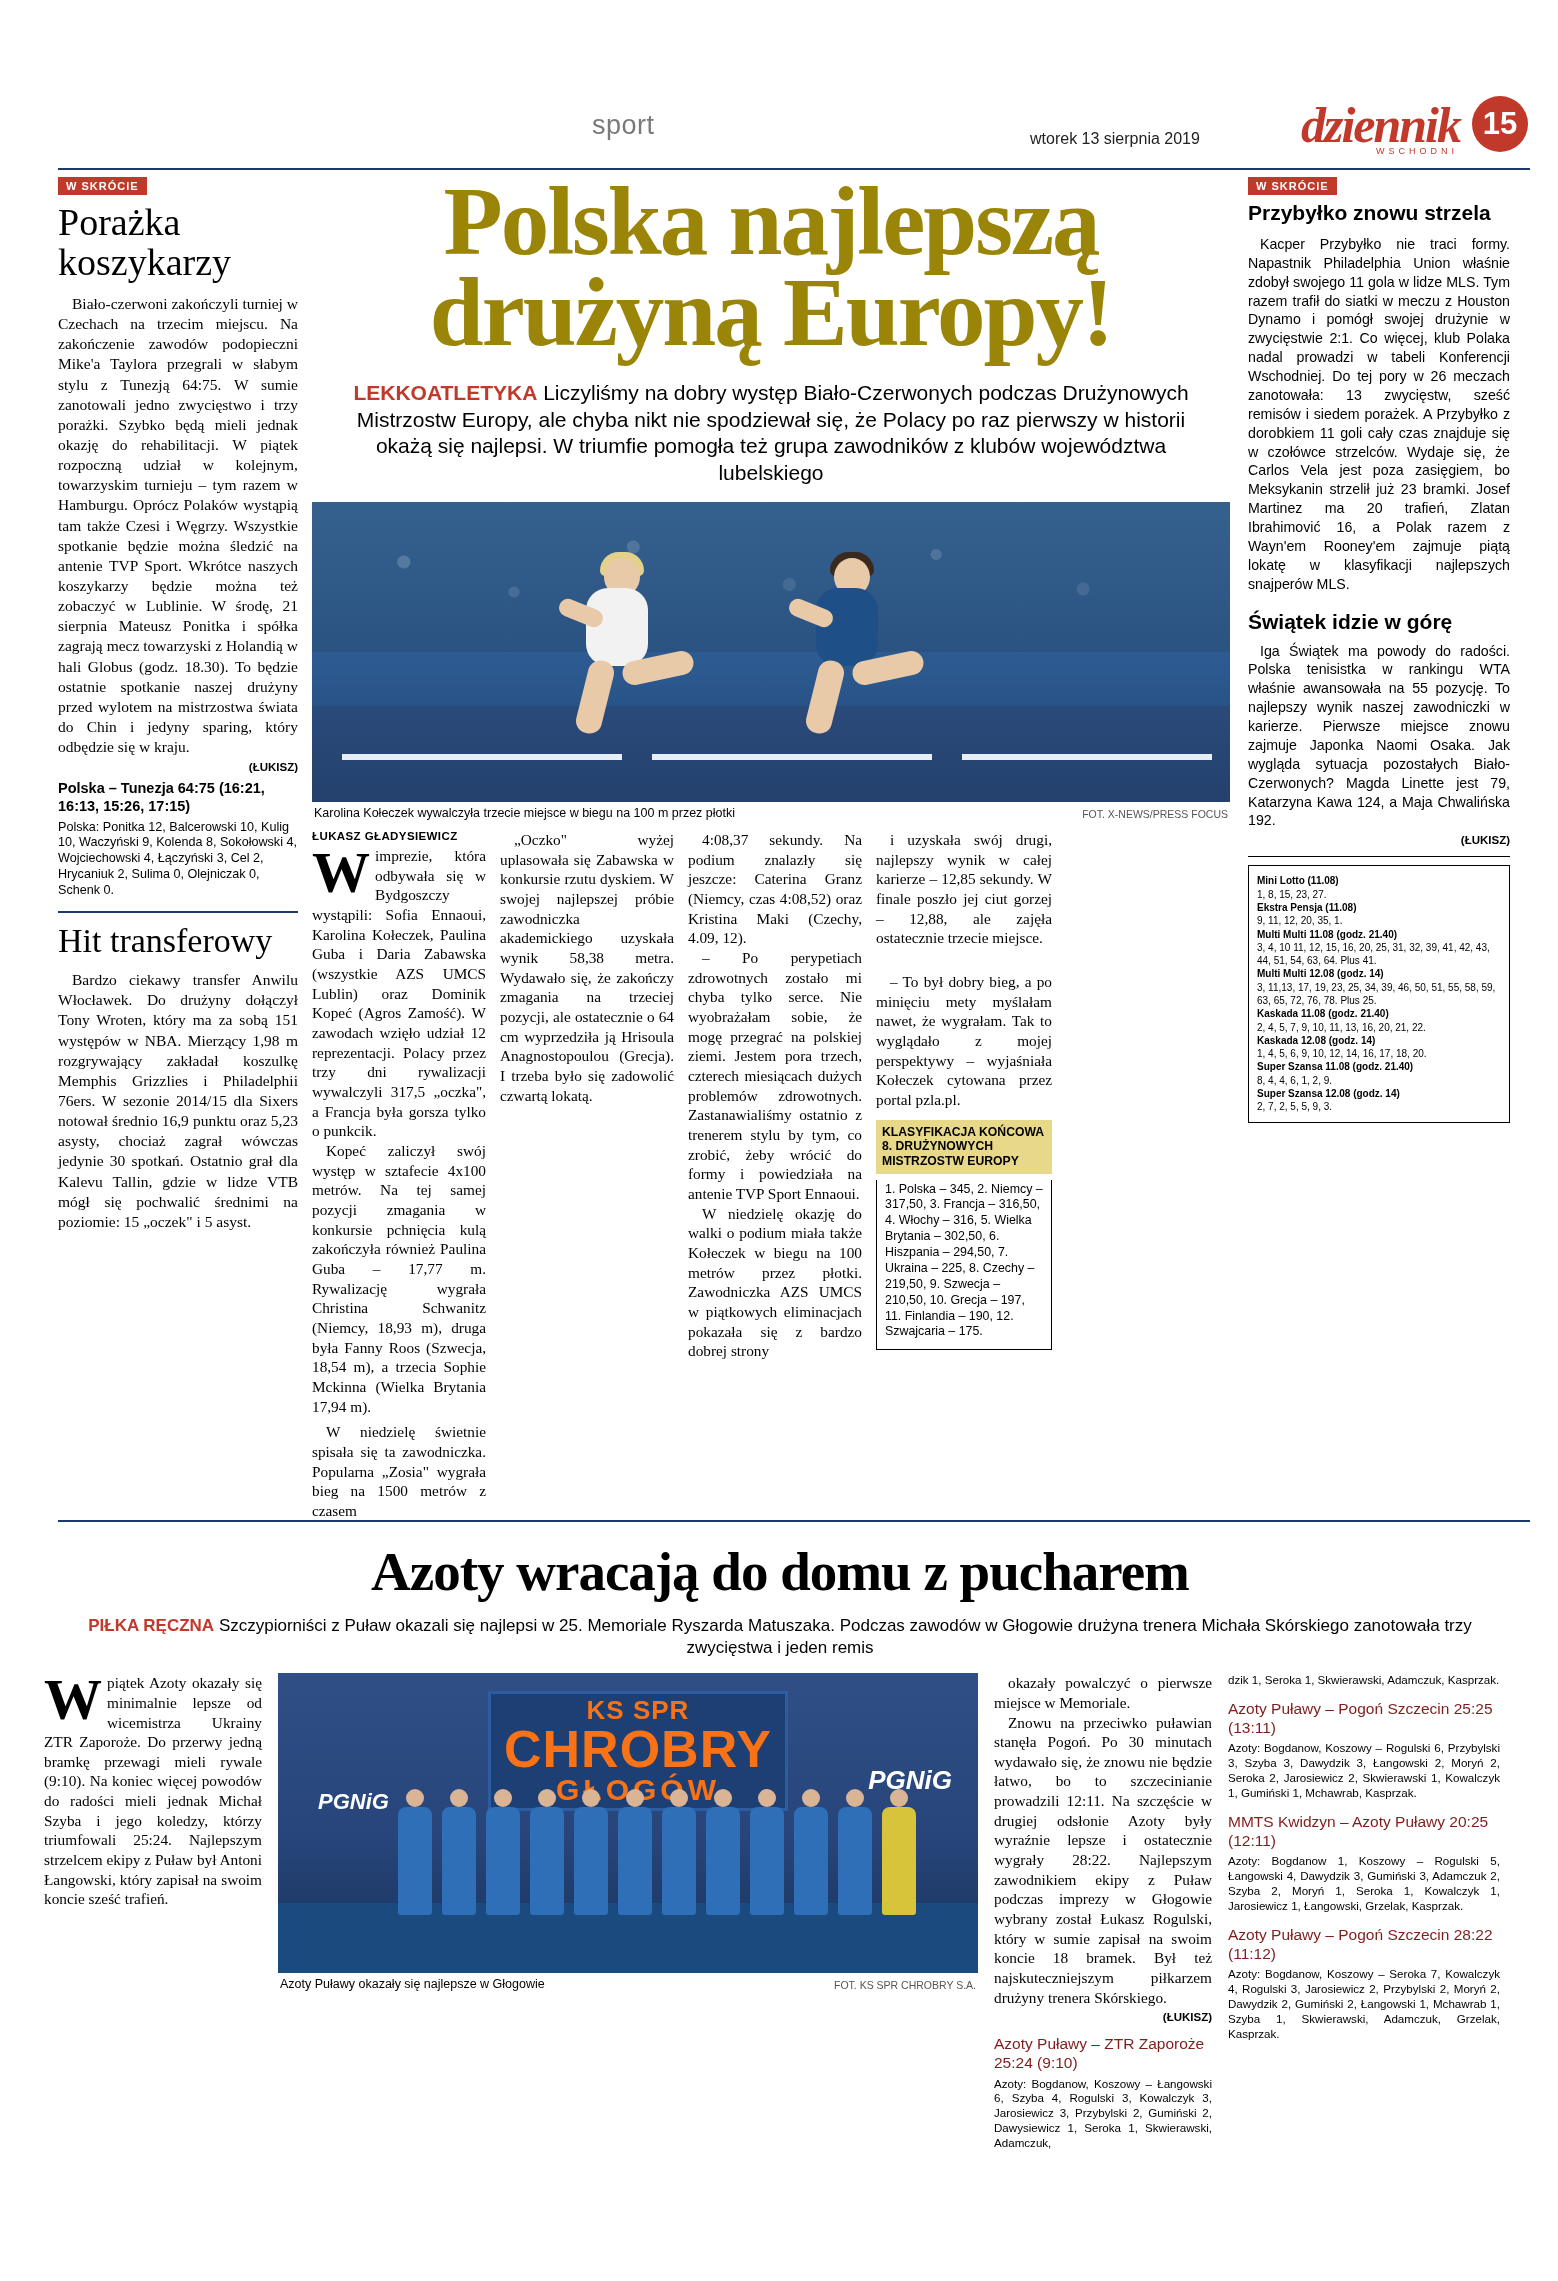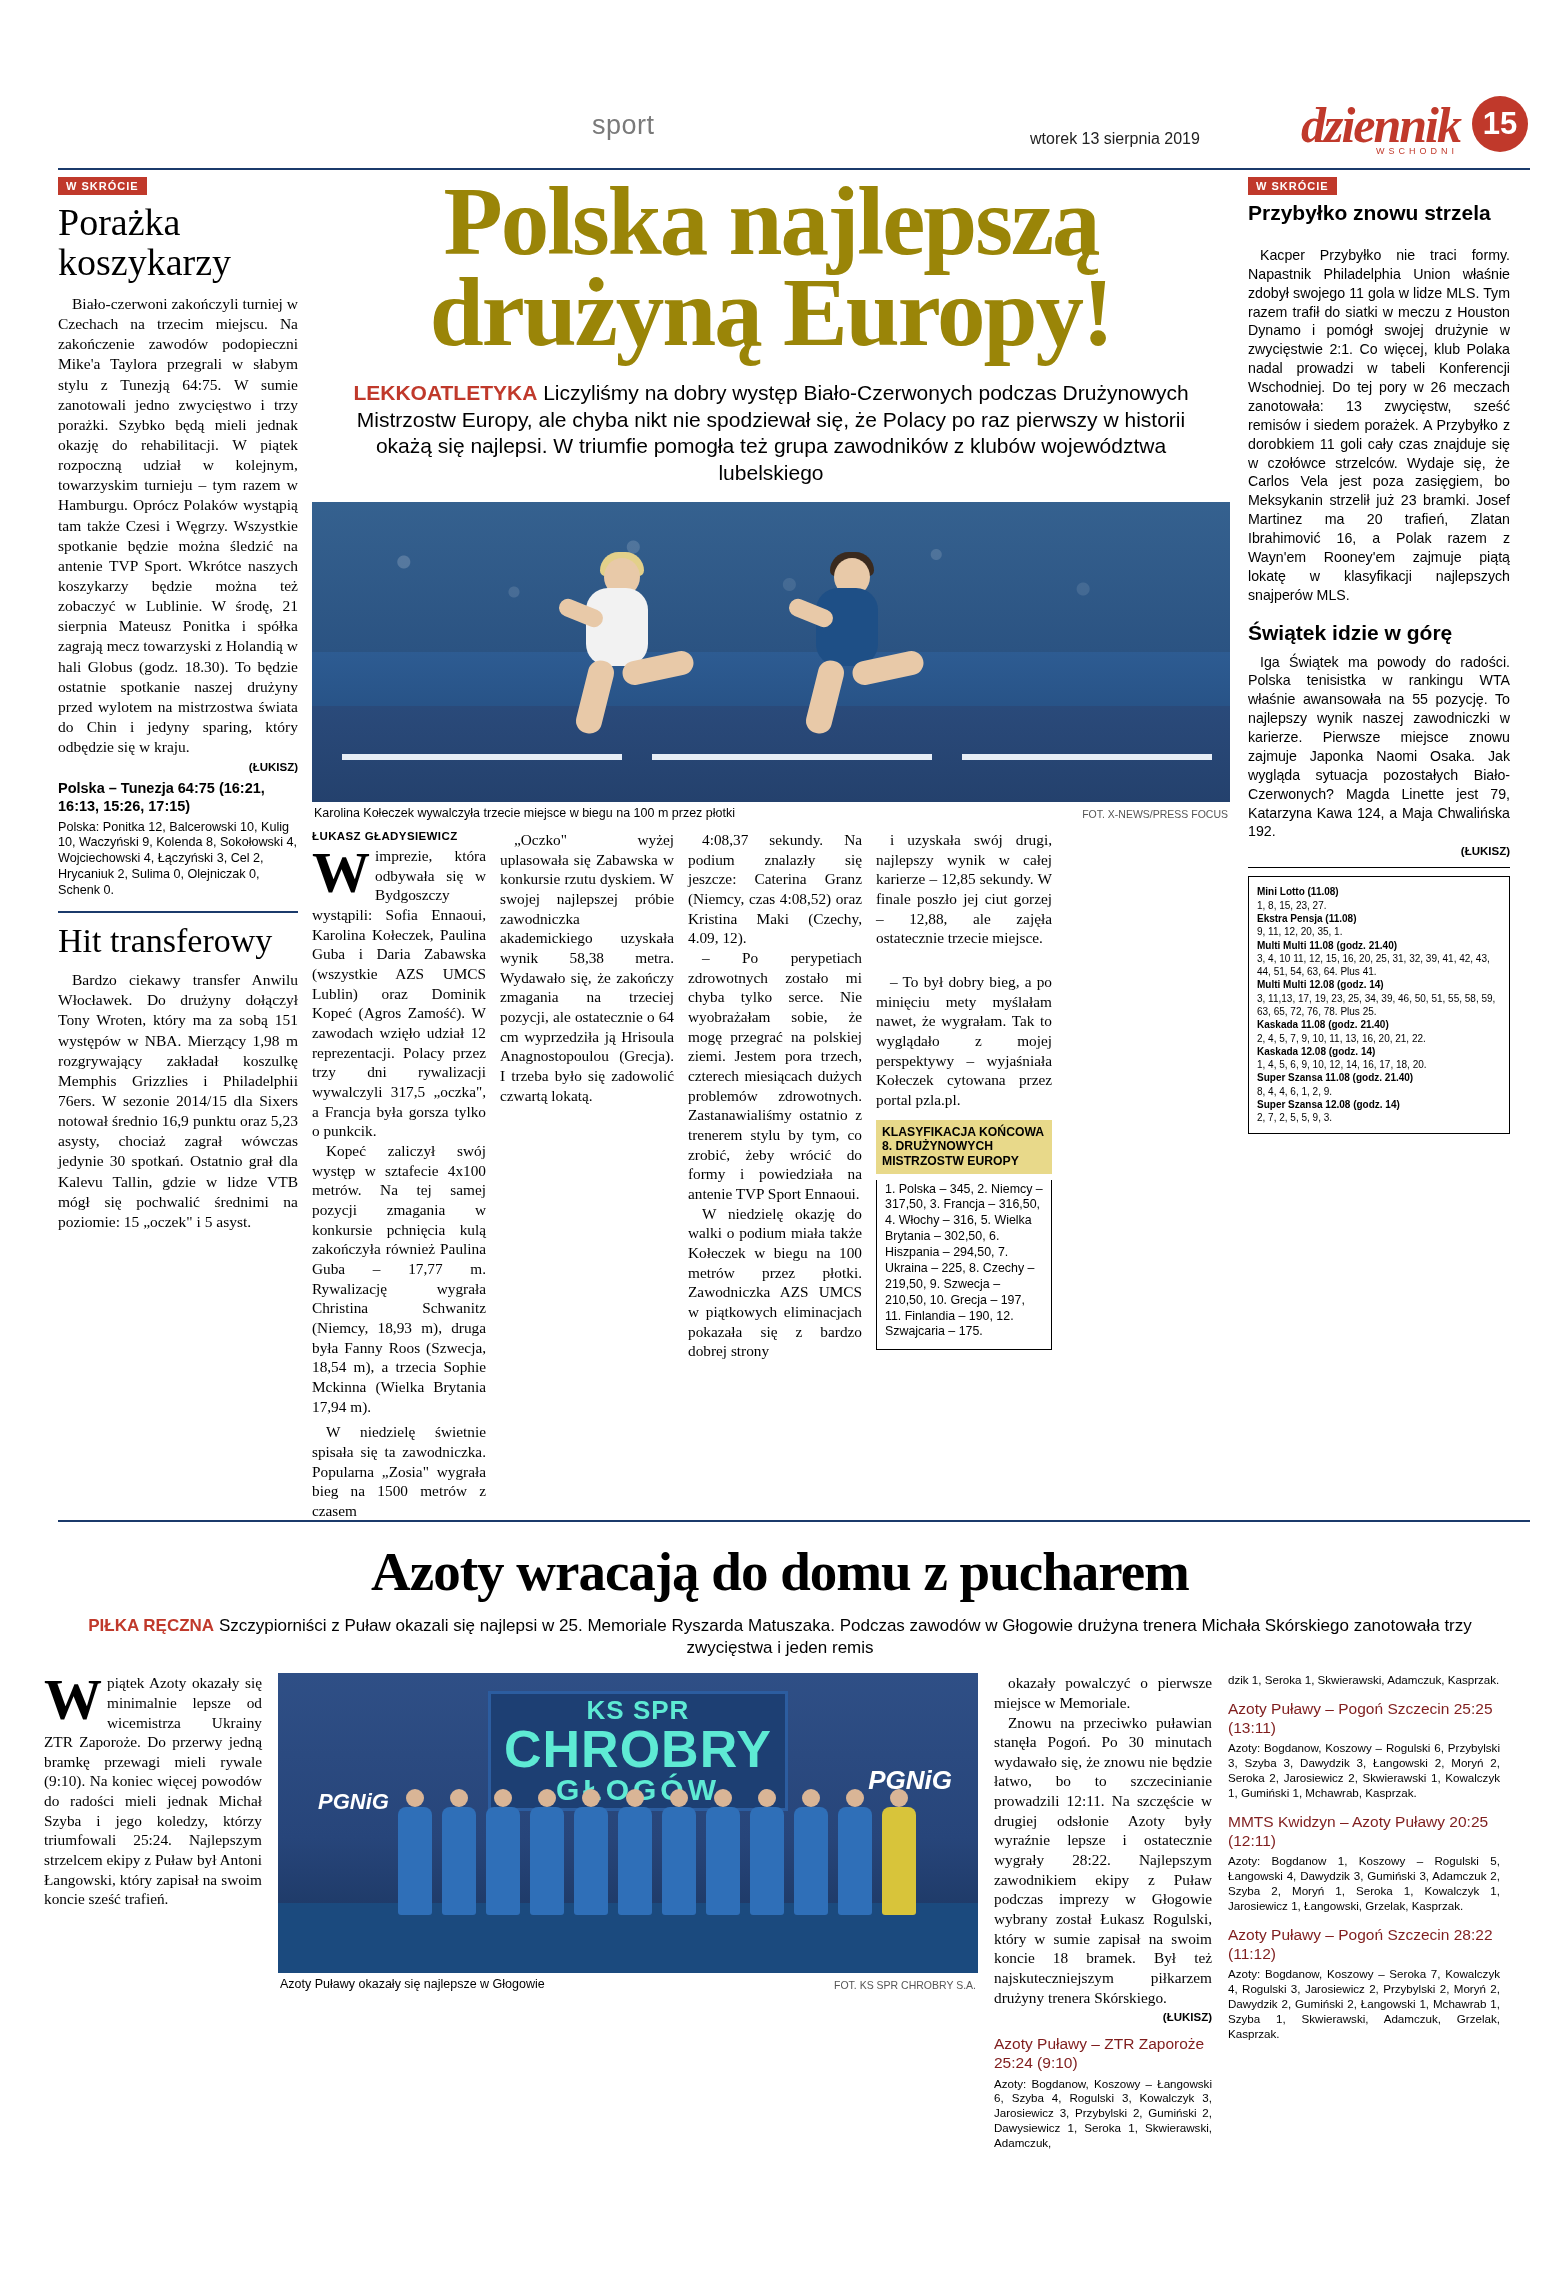--- a/index.html
+++ b/index.html
@@ -63,21 +63,21 @@
   }
   .brief-title {
     font-family:"Liberation Serif", serif;
     font-size:38px; line-height:1.04; font-weight:normal;
     margin:2px 0 12px 0;
   }
   .brief-title.small { font-size:34px; }
   .rt-title {
     font-family:"Liberation Sans", sans-serif;
     font-size:21px; line-height:1.14; font-weight:bold;
-    margin:0 0 21px 0;
+    margin:0 0 10px 0;
   }
   .rt-title2 {
     font-family:"Liberation Sans", sans-serif;
     font-size:21px; font-weight:bold; margin:16px 0 8px 0;
   }
   .body-txt {
     font-size:15.5px; line-height:1.30; text-align:justify;
     font-family:"Liberation Serif", serif;
   }
   .body-txt p { margin:0; text-indent:14px; }
@@ -224,21 +224,21 @@
   .ph1 .torso { position:absolute; left:34px; top:36px; width:62px; height:78px; border-radius:22px; }
   .ph1 .head { position:absolute; left:52px; top:6px; width:36px; height:38px; border-radius:50%; background:#e8c9a8; }
   .ph1 .hair { position:absolute; left:48px; top:0px; width:44px; height:24px; border-radius:20px 20px 6px 6px; }
   .ph1 .legA { position:absolute; left:30px; top:108px; width:26px; height:74px; border-radius:12px; background:#e8c9a8; transform:rotate(14deg); }
   .ph1 .legB { position:absolute; left:70px; top:104px; width:72px; height:24px; border-radius:12px; background:#e8c9a8; transform:rotate(-12deg); }
   .ph1 .armA { position:absolute; left:6px; top:52px; width:46px; height:18px; border-radius:10px; background:#e8c9a8; transform:rotate(22deg); }
 
   .ph2 { height:300px; background:linear-gradient(180deg,#2f4f86 0%,#27457a 55%,#173158 100%); }
   .ph2 .banner {
     position:absolute; left:210px; top:18px; width:300px; height:120px;
-    background:#1d3f73; border:3px solid #2c5da0; color:#5eead4;
+    background:#1d3f73; border:3px solid #2c5da0; color:#f97316;
     font-family:"Liberation Sans", sans-serif; font-weight:bold;
     display:flex; flex-direction:column; align-items:center; justify-content:center;
     line-height:1.0;
   }
   .ph2 .banner .s1 { font-size:26px; letter-spacing:1px; }
   .ph2 .banner .s2 { font-size:52px; letter-spacing:1px; }
   .ph2 .banner .s3 { font-size:30px; letter-spacing:4px; }
   .ph2 .floor { position:absolute; left:0; right:0; bottom:0; height:70px; background:#1b4a7e; }
   .ph2 .team { position:absolute; left:120px; bottom:58px; width:520px; height:120px; }
   .ph2 .player { position:absolute; bottom:0; width:34px; height:108px; background:#2f6fb8; border-radius:8px 8px 3px 3px; }

